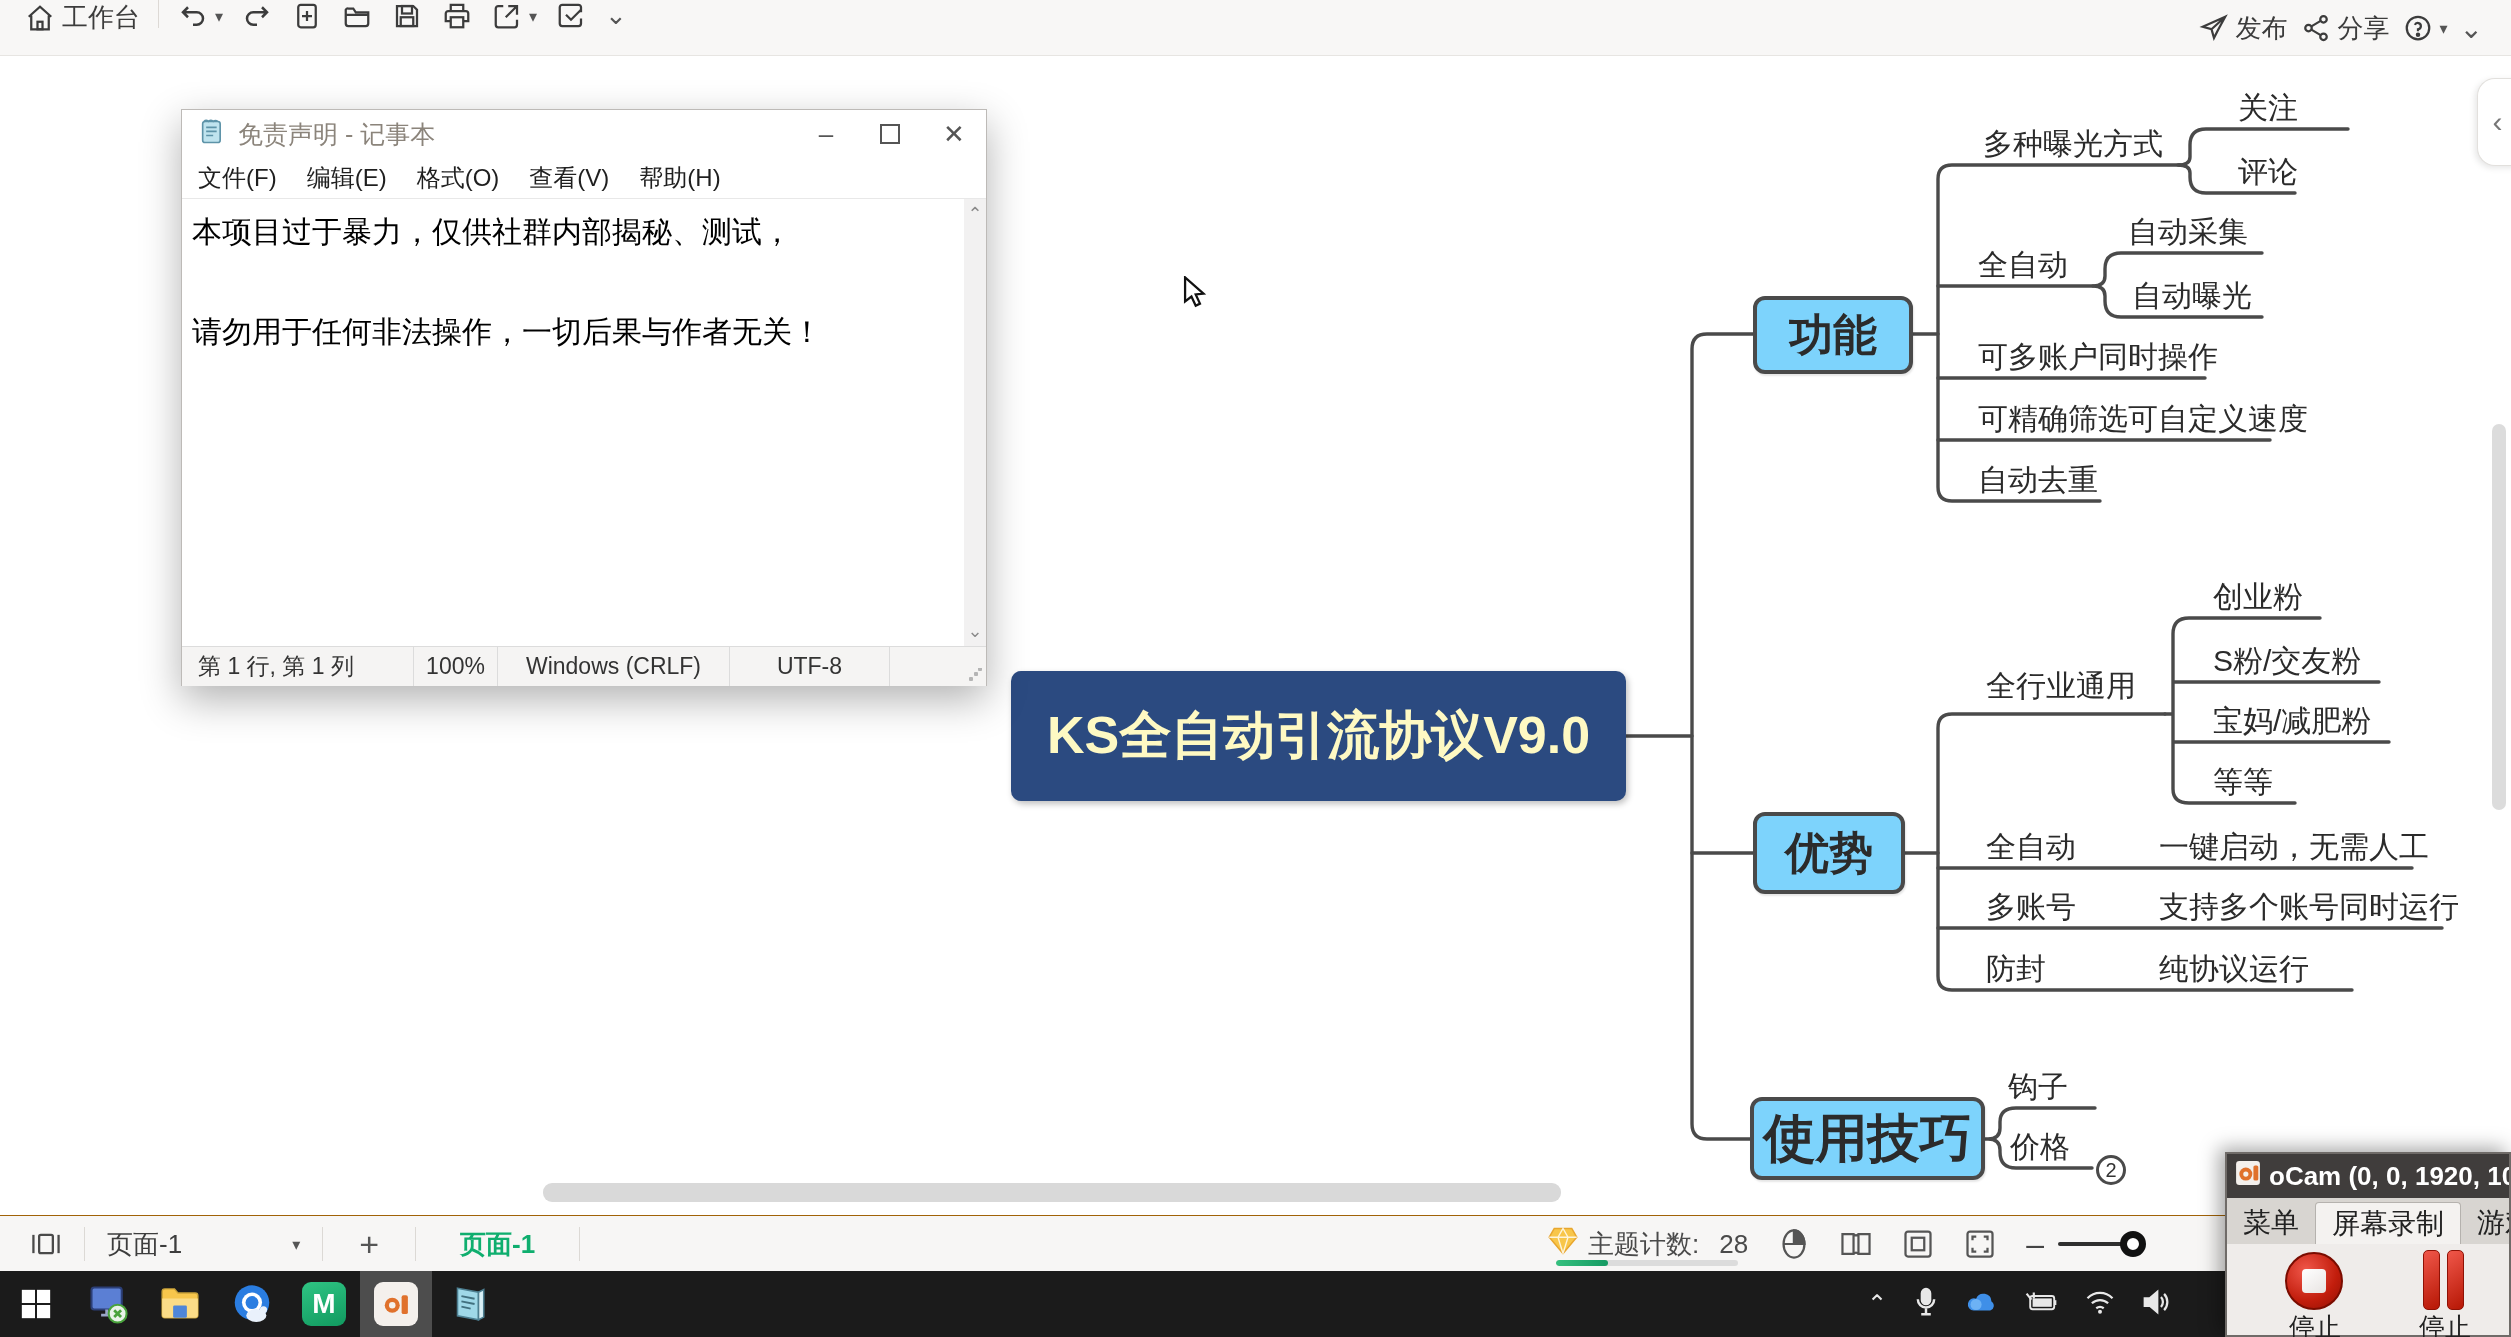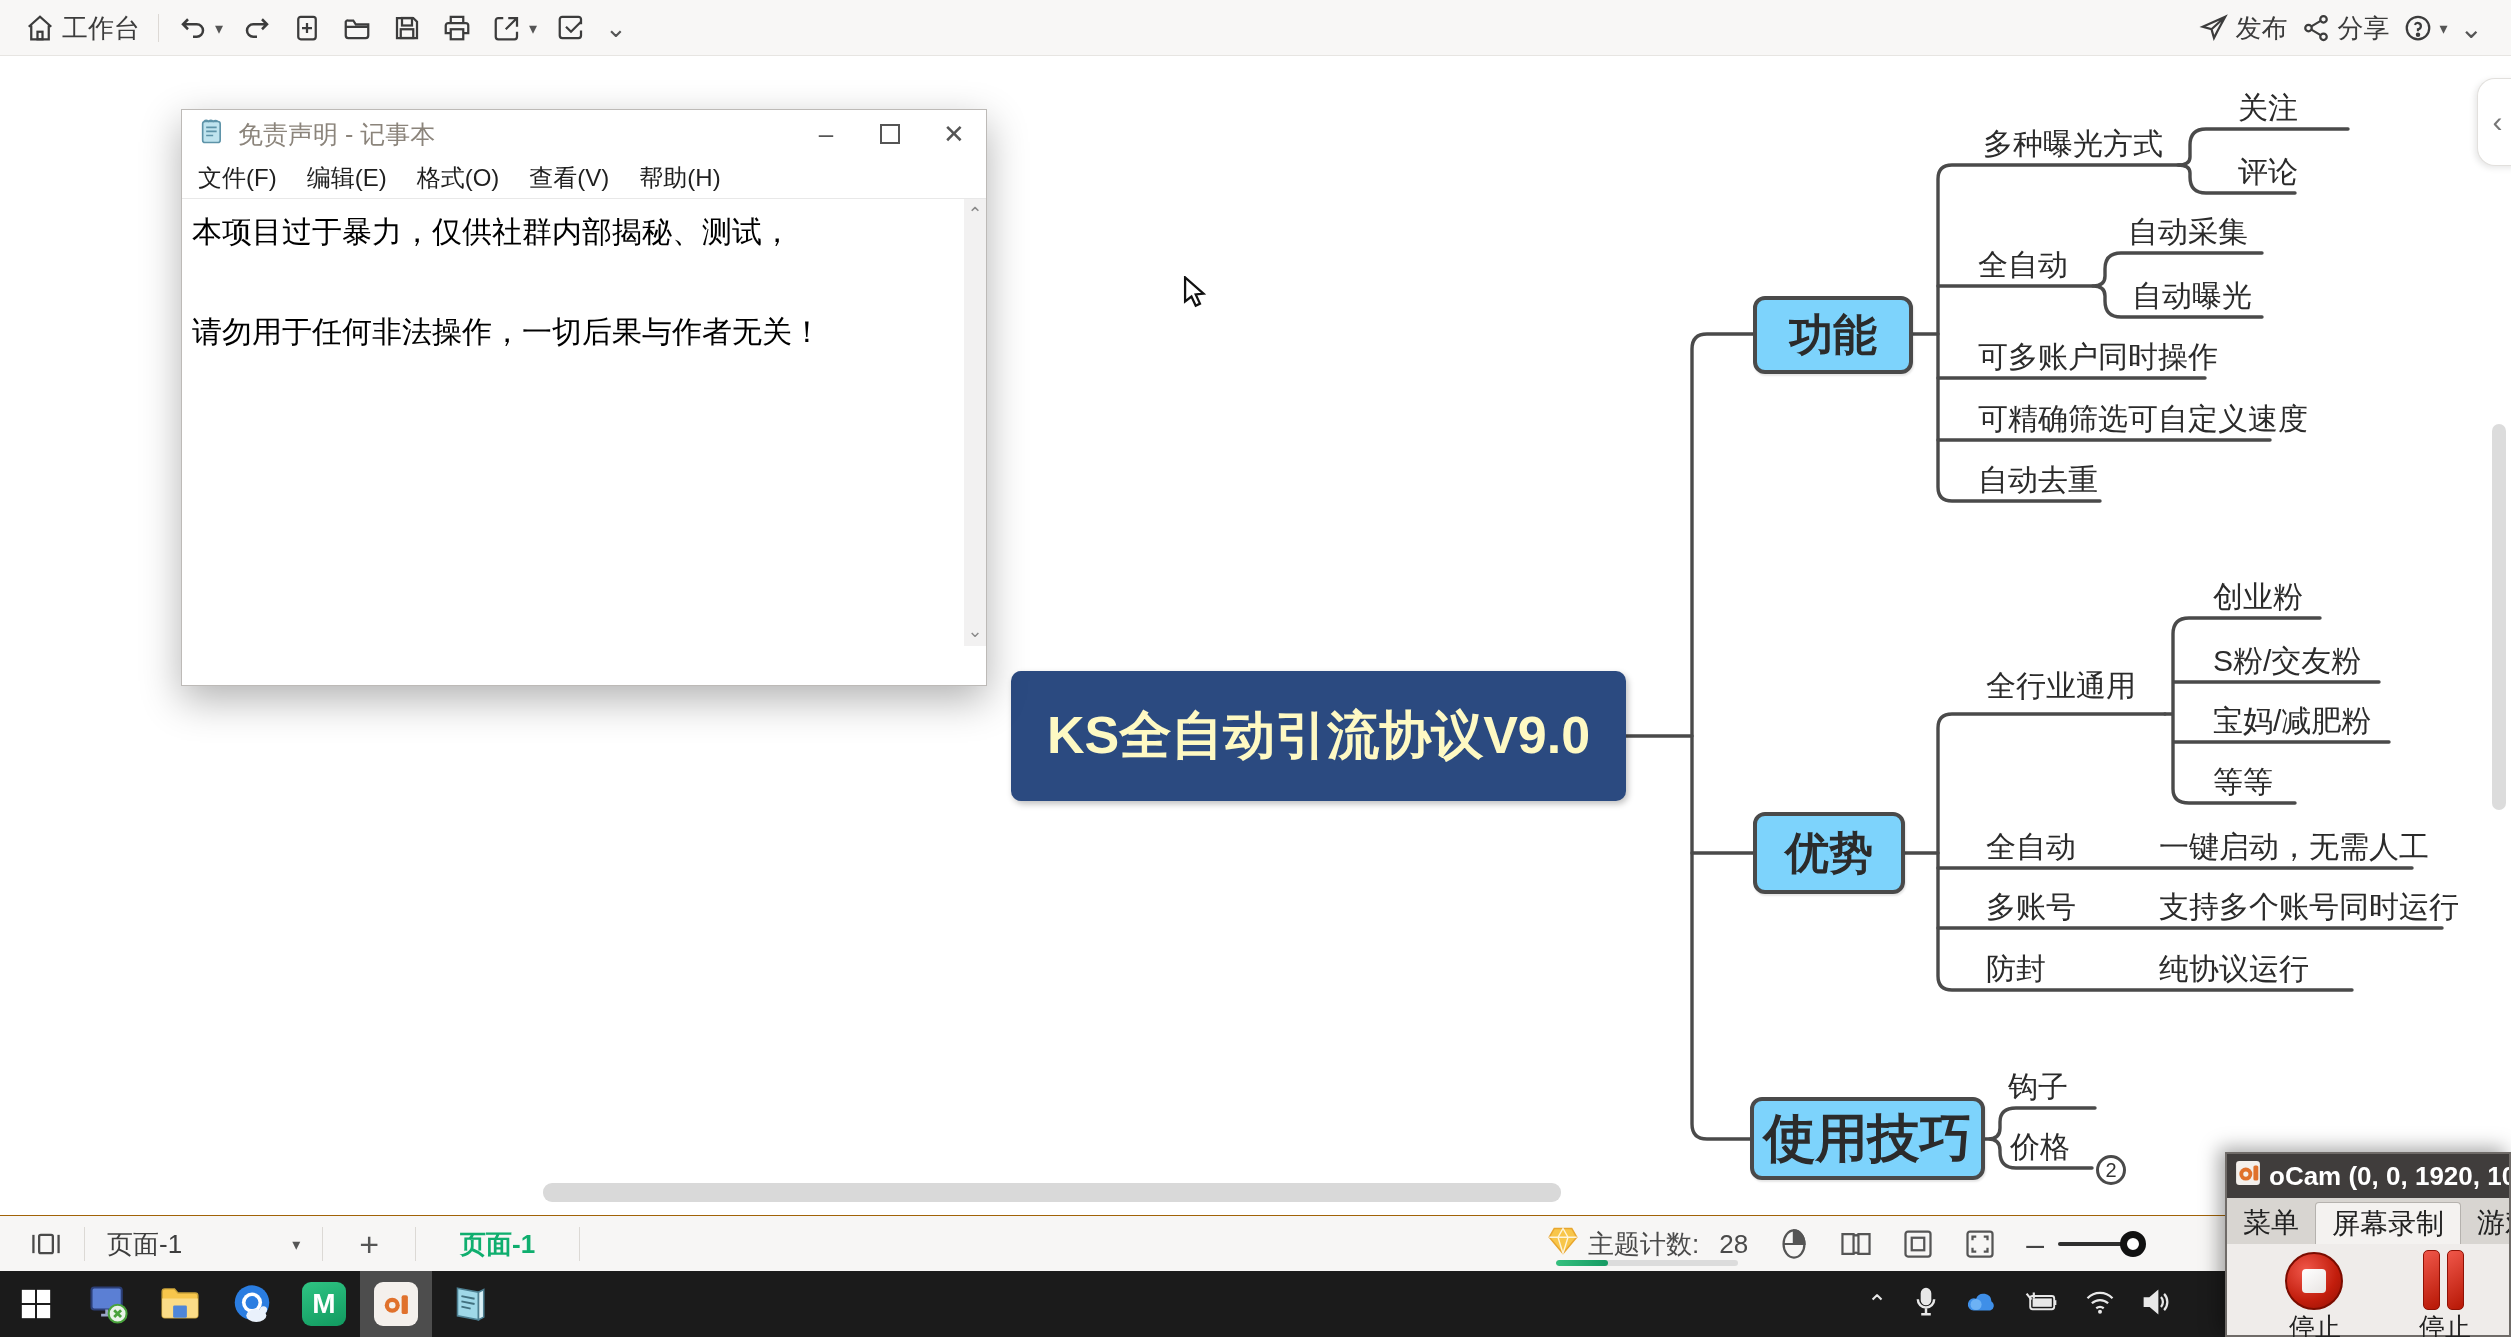--- a/index.html
+++ b/index.html
@@ -1,21 +1,21 @@
 <!DOCTYPE html>
 <html><head>
 <meta charset="utf-8">
 <style>
   * { margin:0; padding:0; box-sizing:border-box; }
   html,body { width:2511px; height:1337px; overflow:hidden; }
   body { position:relative; font-family:"Liberation Sans","DejaVu Sans",sans-serif; background:#ffffff; color:#2e2e2e; }
 
   
   .topbar { position:absolute; left:0; top:0; width:2511px; height:56px; background:#f8f7f6; border-bottom:1px solid #e7e5e2; z-index:10; }
-  .tb-left { position:absolute; left:24px; top:0; height:56px; display:flex; align-items:center; gap:18px; }
+  .tb-left { position:absolute; left:24px; top:0; height:56px; display:flex; align-items:flex-start; gap:18px; }
   .tb-sep { width:1px; height:28px; background:#ddd9d5; }
   .tb-btn { display:flex; align-items:center; gap:6px; color:#3c3c3c; font-size:26px; cursor:default; }
   .tb-ic { width:32px; height:32px; display:flex; align-items:center; justify-content:center; }
   .tb-ic svg { display:block; }
   .caret { font-size:16px; color:#555; }
   .tb-tabs { position:absolute; left:860px; top:0; height:56px; display:flex; align-items:center; gap:60px; }
   .tb-tab { font-size:27px; color:#3a3a3a; position:relative; padding:8px 6px; }
   .tb-tab.active { color:#0fae6e; font-weight:bold; }
   .tb-tab.active::after { content:""; position:absolute; left:50%; transform:translateX(-50%); bottom:-4px; width:58px; height:8px; border-radius:5px; background:#0fae6e; }
   .tb-right { position:absolute; right:28px; top:0; height:56px; display:flex; align-items:center; gap:12px; }
@@ -301,20 +301,27 @@
     <div class="np-text">
       <div>本项目过于暴力，仅供社群内部揭秘、测试，</div>
       <div>&nbsp;</div>
       <div>请勿用于任何非法操作，一切后果与作者无关！</div>
     </div>
     <div class="np-sb">
       <span>⌃</span>
       <span>⌄</span>
     </div>
   </div>
+  <div class="np-status">
+    <div class="np-seg" style="width:232px;">第 1 行, 第 1 列</div>
+    <div class="np-seg" style="width:84px; justify-content:center;">100%</div>
+    <div class="np-seg" style="width:232px; justify-content:center;">Windows (CRLF)</div>
+    <div class="np-seg" style="width:160px; justify-content:center;">UTF-8</div>
+    <div class="np-grip"></div>
+  </div>
 </div>
 
 <div class="botbar">
   <div class="bb-left">
     <span class="tb-ic">
       <svg width="34" height="30" viewBox="0 0 28 24" fill="none" stroke="#4a4a4a" stroke-width="2">
           <path d="M3 4 V20"></path>
           <rect x="8" y="4" width="12" height="16" rx="1.5"></rect>
           <path d="M25 4 V20"></path>
         </svg>

